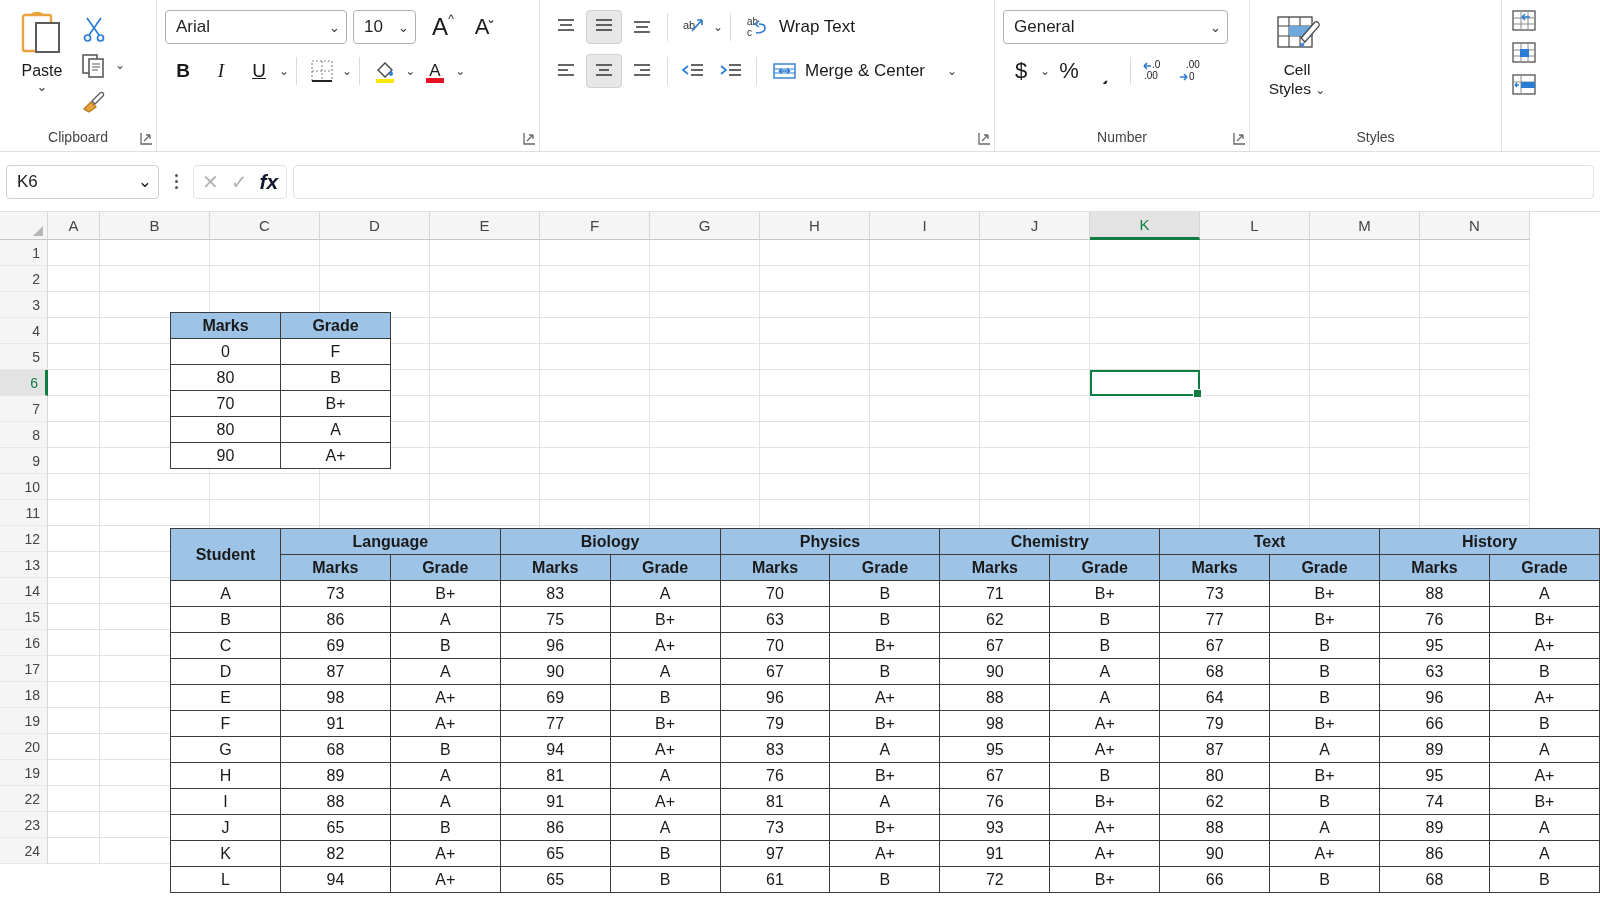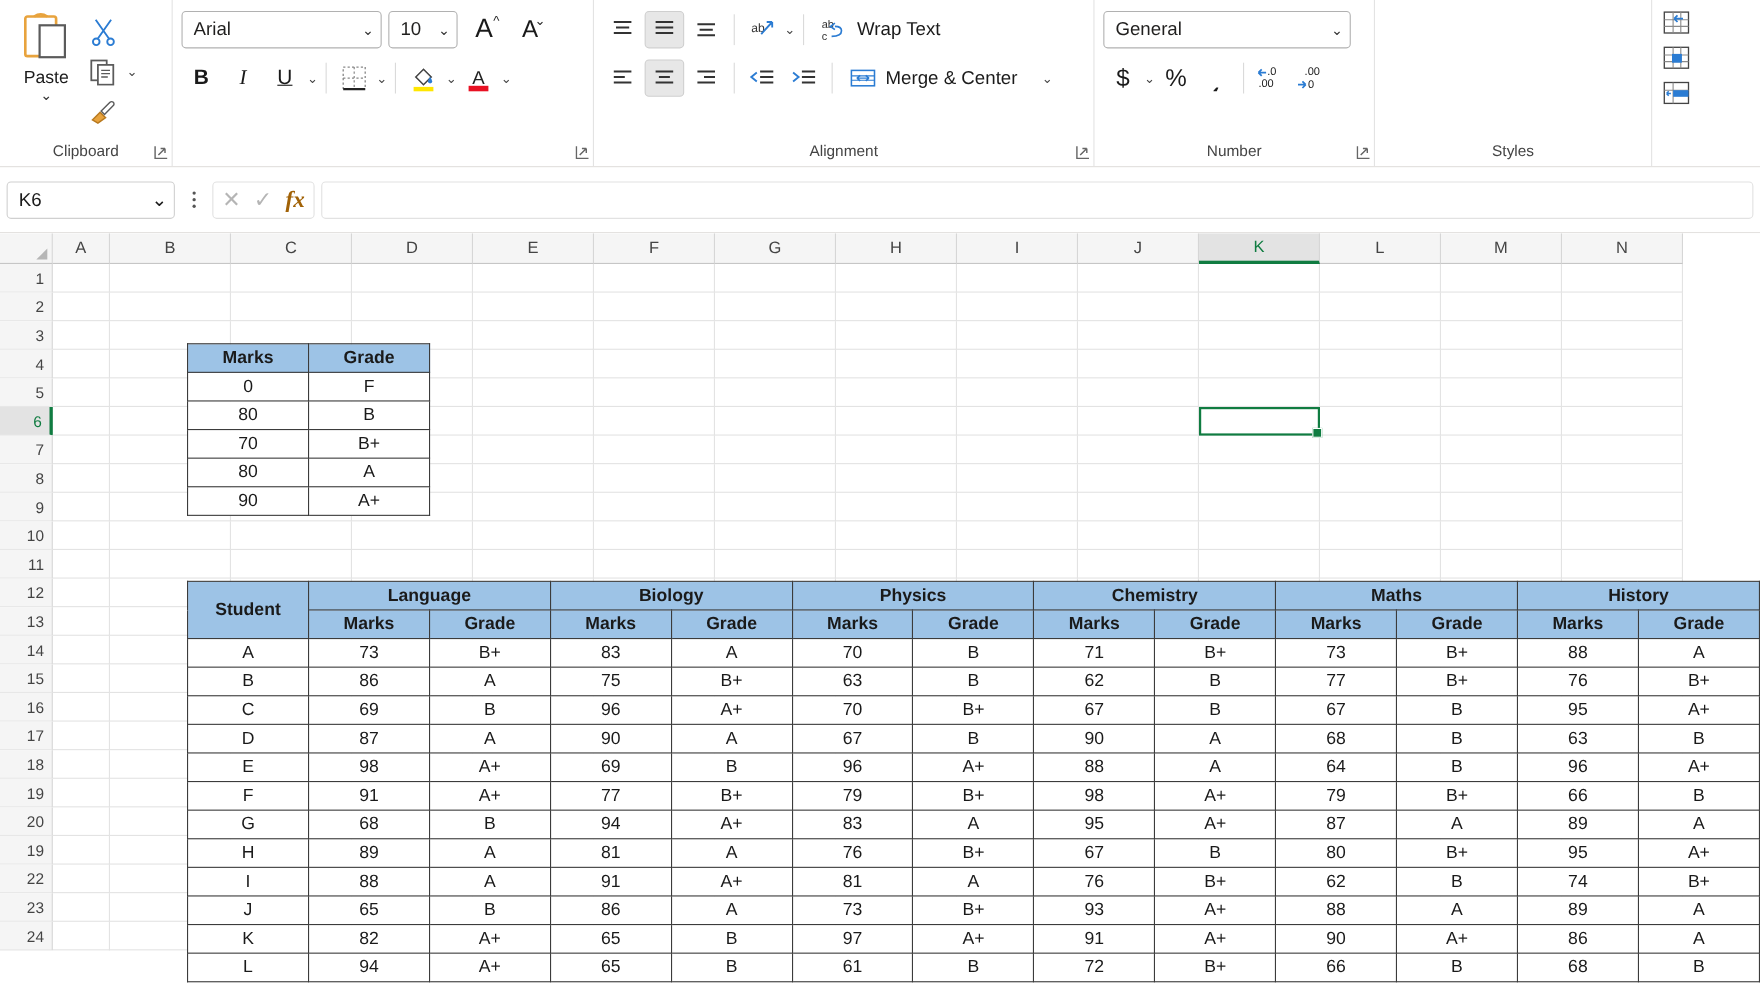--- a/index.html
+++ b/index.html
@@ -155,21 +155,21 @@
   }
   .kebab span { width: 3px; height: 3px; background:#555; border-radius:50%; }
   .fx-group {
     height: 34px;
     border: 1px solid #e2e2e2; border-radius: 4px;
     background: #fff;
     display: flex; align-items: center;
     padding: 0 8px; gap: 12px;
   }
   .fx-ico { font-size: 20px; color: #b5b5b5; }
-  .fx-ico.fx { color: #a16207; font-family: Liberation Serif, serif; font-style: italic; font-weight: bold; font-size:21px;}
+  .fx-ico.fx { color: #0f172a; font-family: Liberation Sans, sans-serif; font-style: italic; font-weight: bold; font-size:21px;}
   .formula-input {
     flex: 1; height: 34px;
     border: 1px solid #e2e2e2; border-radius: 4px;
     background: #fff;
     padding: 0 8px;
     font-size: 16px;
     display: flex; align-items: center;
   }
 
   
@@ -442,21 +442,20 @@
           <svg width="25" height="22" viewBox="0 0 25 22">
             <rect x="2" y="4" width="21" height="14" fill="#fff" stroke="#2b7cd3" stroke-width="1.4"></rect>
             <path d="M2 9 h21 M2 13 h21" stroke="#2b7cd3" stroke-width="1"></path>
             <path d="M7 11 h11 M7 11 l3 -2.5 M7 11 l3 2.5 M18 11 l-3 -2.5 M18 11 l-3 2.5" stroke="#2b7cd3" stroke-width="1.3" fill="none"></path>
           </svg>
           <span>Merge &amp; Center</span>
           <span class="caret" style="padding-left:14px;">⌄</span>
         </div>
       </div>
     </div>
-    <div class="rgroup-label">Alignment</div>
     <div class="dialog-launcher">
       <svg width="13" height="13" viewBox="0 0 13 13">
         <path d="M1 1 v11 h11" fill="none" stroke="#666" stroke-width="1.3"></path>
         <path d="M4 9 L10 3 M10 3 h-4 M10 3 v4" stroke="#666" stroke-width="1.3" fill="none"></path>
       </svg>
     </div>
   </div>
 
   <div class="rgroup g-number">
     <div class="rgroup-body" style="flex-direction:column;">
@@ -498,20 +497,34 @@
     <div class="dialog-launcher">
       <svg width="13" height="13" viewBox="0 0 13 13">
         <path d="M1 1 v11 h11" fill="none" stroke="#666" stroke-width="1.3"></path>
         <path d="M4 9 L10 3 M10 3 h-4 M10 3 v4" stroke="#666" stroke-width="1.3" fill="none"></path>
       </svg>
     </div>
   </div>
 
   <div class="rgroup g-styles">
     <div class="rgroup-body" style="gap:6px;padding-top:6px;">
+      <div class="big-btn">
+        <svg width="48" height="42" viewBox="0 0 48 42">
+          <rect x="5" y="3" width="34" height="30" fill="#fff" stroke="#444" stroke-width="1.3"></rect>
+          <path d="M16 3 v30 M27 3 v30 M5 12 h34 M5 22 h34" stroke="#444" stroke-width="1.1"></path>
+          <rect x="16" y="12" width="23" height="10" fill="#6fa8dc"></rect>
+          <path d="M28 24 L42 8 a3 3 0 0 1 4 4 L32 28 Z" fill="#fff" stroke="#444" stroke-width="1.2"></path>
+          <path d="M26 30 L32 28 L30 34 Z" fill="#4a86c8"></path>
+        </svg>
+        <div class="bb-label">
+          <span>Cell</span><br>
+          <span>Styles</span>
+          <span class="caret">⌄</span>
+        </div>
+      </div>
     </div>
     <div class="rgroup-label">Styles</div>
   </div>
 
   <div class="rgroup g-cells">
     <div class="cells-col">
       <div>
         <svg width="28" height="26" viewBox="0 0 28 26">
           <rect x="3" y="3" width="22" height="19" fill="#fff" stroke="#444" stroke-width="1.2"></rect>
           <path d="M3 10 h22 M3 16 h22 M11 3 v19 M18 3 v19" stroke="#8a8a8a" stroke-width="1"></path>
@@ -1026,21 +1039,21 @@
 
   <div class="ov" id="marks-ov" style="left:170px;top:316px;">
       <table>
         <tbody>
           <tr>
             <td class="h" rowspan="2" style="width:110px">Student</td>
             <td class="h" colspan="2" style="width:220px">Language</td>
             <td class="h" colspan="2" style="width:220px">Biology</td>
             <td class="h" colspan="2" style="width:220px">Physics</td>
             <td class="h" colspan="2" style="width:220px">Chemistry</td>
-            <td class="h" colspan="2" style="width:220px">Maths</td>
+            <td class="h" colspan="2" style="width:220px">Text</td>
             <td class="h" colspan="2" style="width:220px">History</td>
           </tr>
           <tr>
             <td class="h" style="width:110px">Marks</td>
             <td class="h" style="width:110px">Grade</td>
             <td class="h" style="width:110px">Marks</td>
             <td class="h" style="width:110px">Grade</td>
             <td class="h" style="width:110px">Marks</td>
             <td class="h" style="width:110px">Grade</td>
             <td class="h" style="width:110px">Marks</td>

